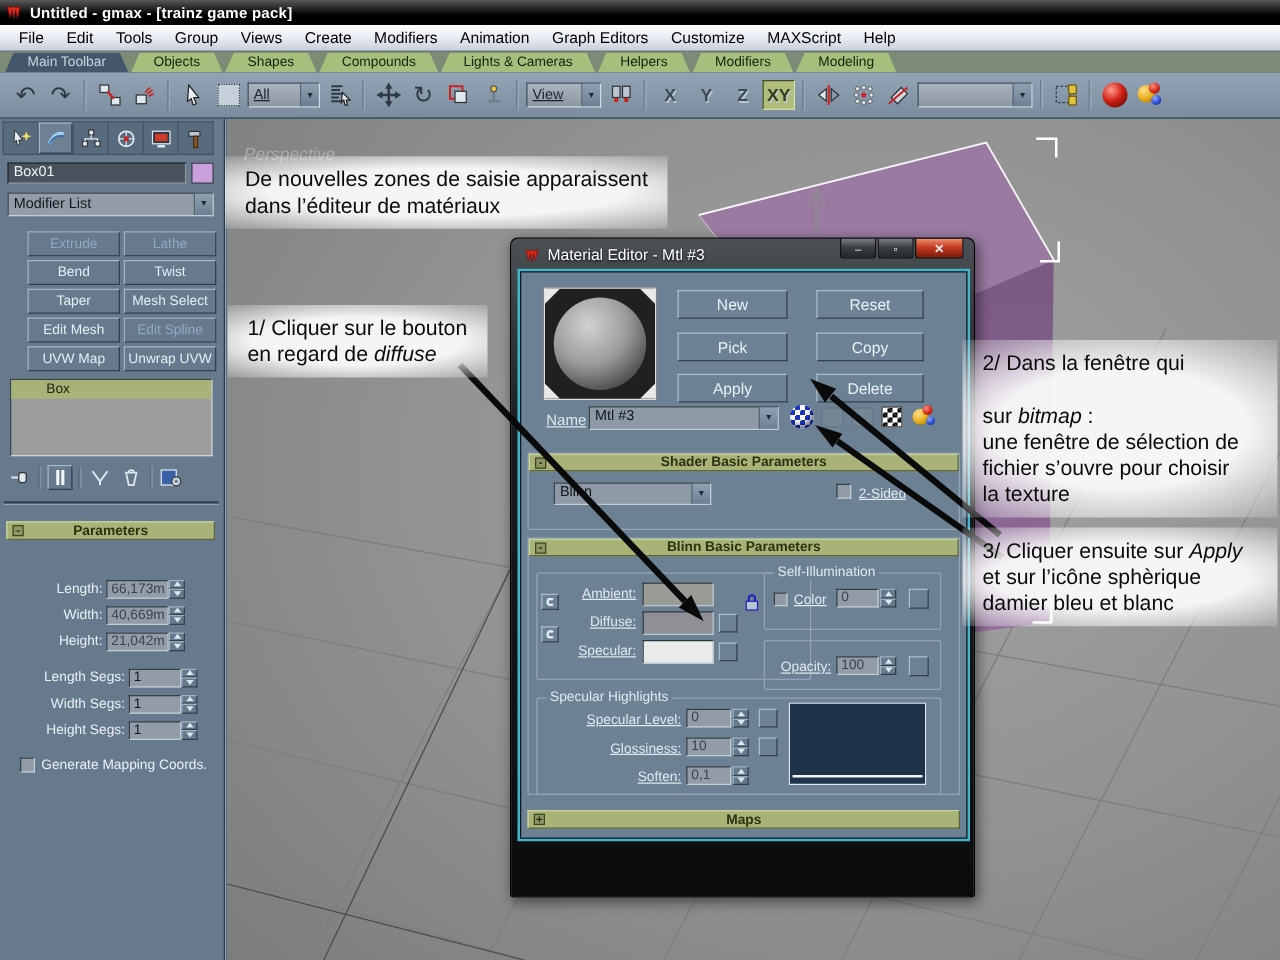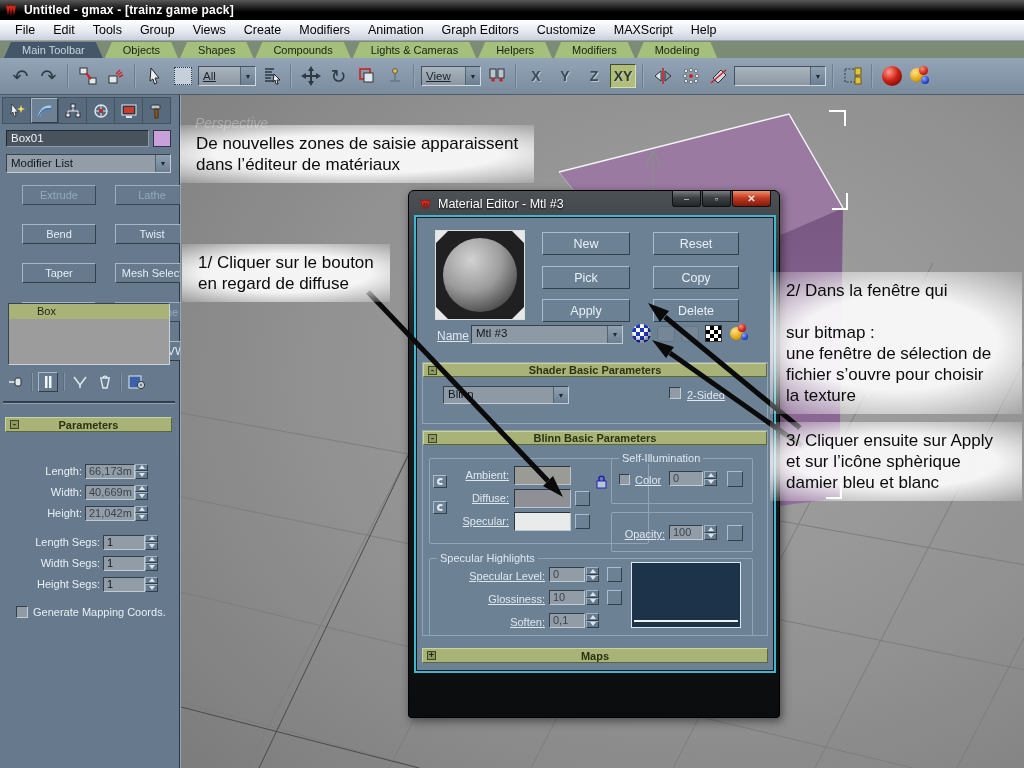--- a/index.html
+++ b/index.html
@@ -60,21 +60,21 @@
   .ptab.active { background:#6d8094; border:1px solid; border-color:#a3b7c7 #323f4b #323f4b #a3b7c7; }
   .objname { position:absolute; left:6px; top:35px; width:143px; height:17px;
     background:#49535d; border:1px solid; border-color:#222a31 #8e9aa5 #8e9aa5 #222a31;
     color:#eef3f7; font-size:11.5px; padding:1px 4px; }
   .objcolor { position:absolute; left:153px; top:35px; width:18px; height:17px;
     background:#c9a0dc; border:1px solid #2d3841; }
   .modlist { position:absolute; left:6px; top:59px; width:165px; height:19px; display:flex;
     background:#939da7; border:1px solid; border-color:#39434d #c2ccd5 #c2ccd5 #39434d; }
   .modlist .dval { flex:1; font-size:11.5px; color:#10181f; padding:2px 4px; }
   .mgrid { position:absolute; left:22px; top:90px; width:152px; display:grid;
-    grid-template-columns:74px 74px; grid-auto-rows:20px; gap:19px; }
+    grid-template-columns:74px 74px; grid-auto-rows:20px; gap:3px; }
   .mbtn { background:#66798d; border:1px solid; border-color:#a4b8c8 #323f4b #323f4b #a4b8c8;
     color:#e4edf4; font-size:11px; display:flex; align-items:center; justify-content:center; }
   .mbtn.dis { color:#9cb4c8; opacity:.85; }
   .stack { position:absolute; left:8px; top:208px; width:162px; height:62px;
     background:#9c9c9c; border:1px solid; border-color:#39434d #c9d3da #c9d3da #39434d; }
   .stackrow { height:15px; background:#a9b378; color:#1c2410; font-size:11px;
     padding-left:28px; line-height:15px; }
   .stackbar { position:absolute; left:6px; top:276px; height:22px; display:flex; align-items:center; gap:5px; }
   .sbtn { width:20px; height:20px; display:flex; align-items:center; justify-content:center; }
   .sbtn.on { border:1px solid; border-color:#a4b8c8 #323f4b #323f4b #a4b8c8; }
@@ -102,21 +102,21 @@
 
   
   .viewport { position:absolute; left:180px; top:95px; width:844px; height:673px; overflow:hidden;
     border-left:1px solid #93a7b8; }
   .vp-label { position:absolute; left:14px; top:20px; font-size:14px; color:#a9a9a9;font-style:italic; }
 
   
   .ann { position:absolute; z-index:12; font-size:17px; color:#0b0b0b; line-height:21px;
     padding:8px 16px; }
   .halo { background:radial-gradient(ellipse 115% 95% at 50% 50%, rgba(250,250,250,.95) 35%, rgba(250,250,250,0) 75%); }
-  .it { }
+  .it { font-style:italic; }
 
   
   .mtl-window { position:absolute; left:408px; top:190px; width:372px; height:528px; z-index:8;
     background:linear-gradient(#4c5156,#191b1e 30%,#0a0c0e);
     border:1px solid #000; border-radius:6px 6px 3px 3px;
     box-shadow:2px 3px 10px rgba(0,0,0,.5); }
   .mtl-title { position:absolute; left:0; top:0; right:0; height:26px; display:flex;
     align-items:center; gap:6px; padding-left:10px; }
   .mtl-title .wtitle { color:#fff; font-size:12.5px; text-shadow:0 1px 2px #000; }
   .winbtns { position:absolute; right:8px; top:0; display:flex; gap:1px; }

